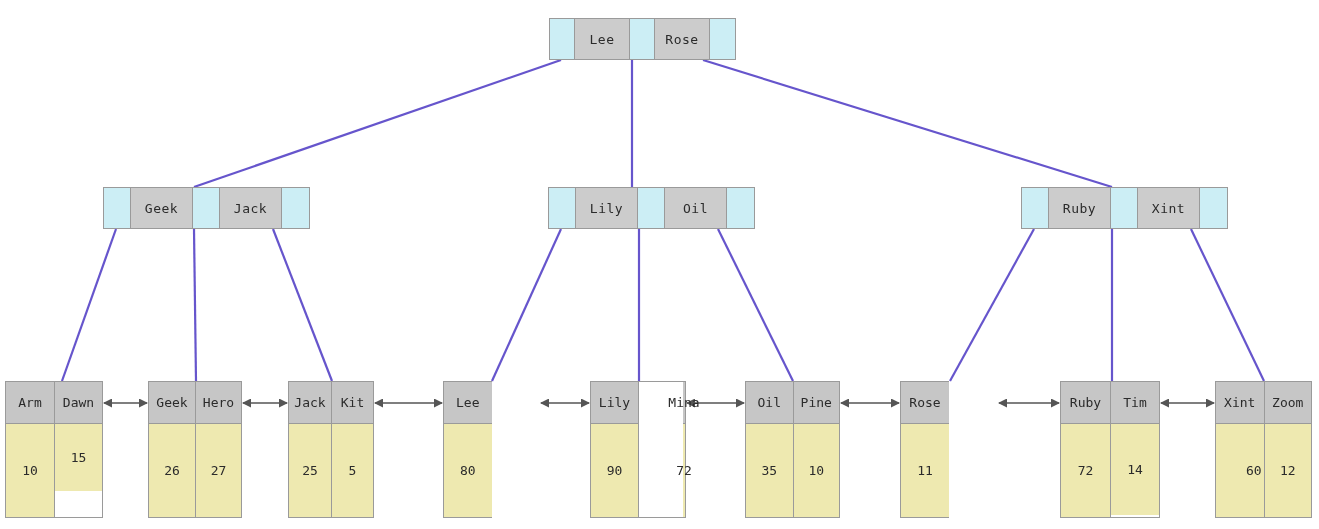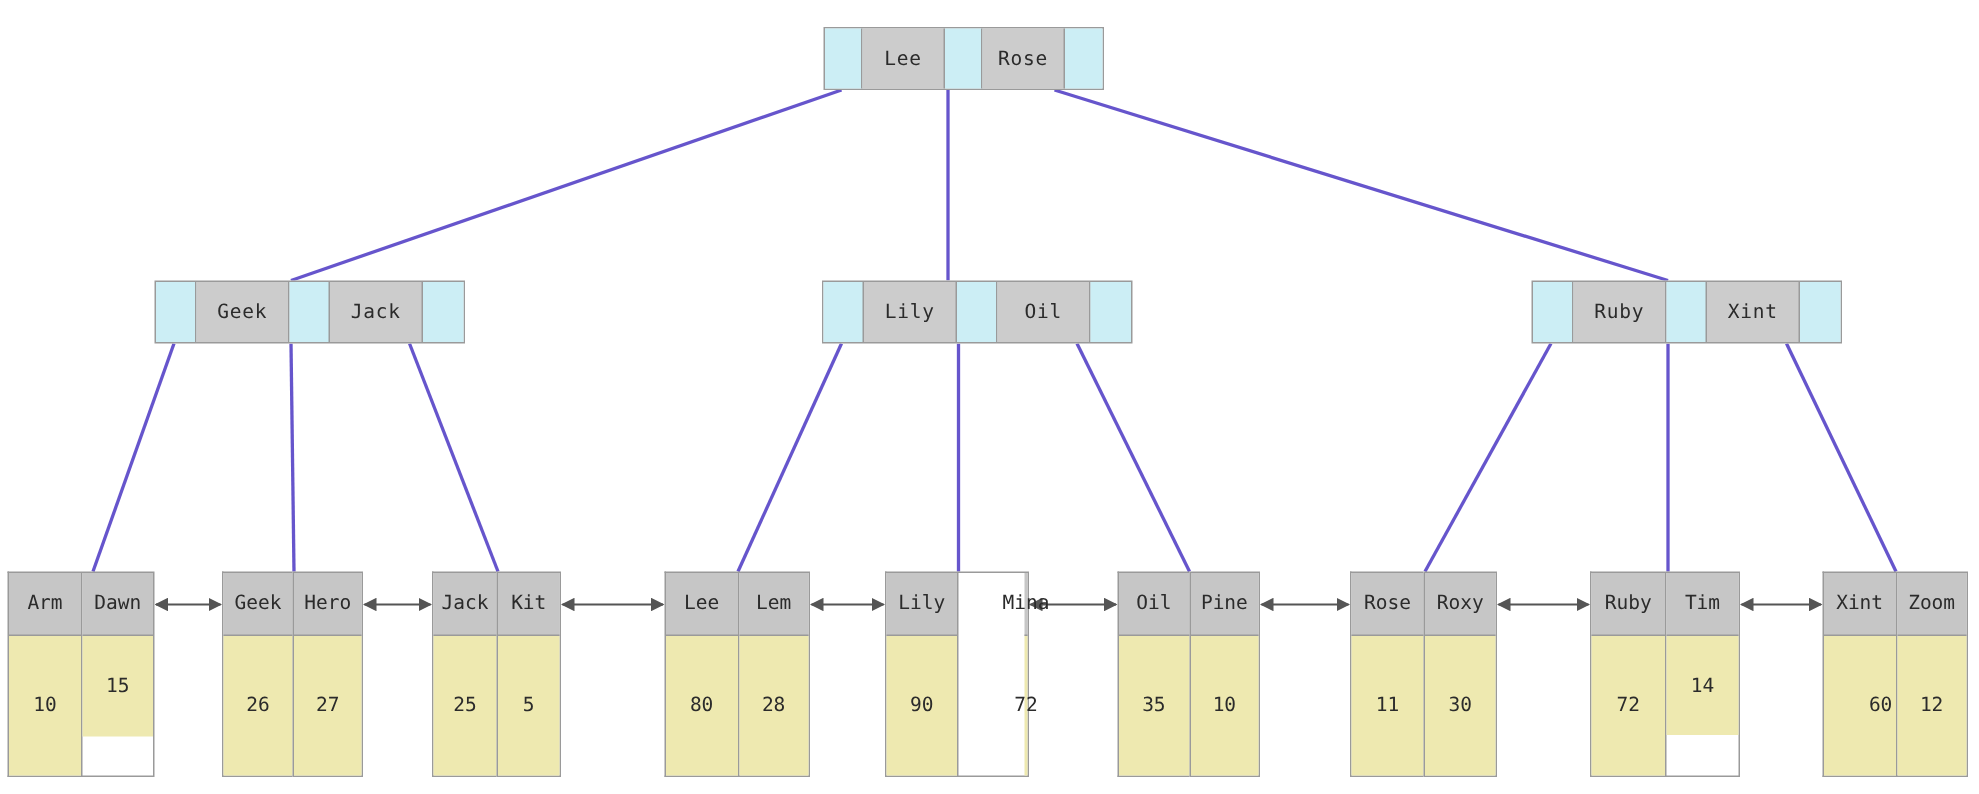--- a/index.html
+++ b/index.html
@@ -163,24 +163,20 @@
         <div class="leafcol lastcol" style="width: 43px;">
           <div class="lkey" style="height: 42px;">Kit</div>
           <div class="lval" style="height: 93px;">5</div>
         </div>
       </div>
       <div class="leaf" style="left: 443px; top: 381px; width: 97px;">
         <div class="leafcol" style="width: 48.5px;">
           <div class="lkey" style="height: 42px;">Lee</div>
           <div class="lval" style="height: 93px;">80</div>
         </div>
-        <div class="leafcol lastcol" style="width: 48.5px;">
-          <div class="lkey" style="height: 42px;">Lem</div>
-          <div class="lval" style="height: 93px;">28</div>
-        </div>
       </div>
       <div class="leaf" style="left: 590px; top: 381px; width: 96px;">
         <div class="leafcol" style="width: 48px;">
           <div class="lkey" style="height: 42px;">Lily</div>
           <div class="lval" style="height: 93px;">90</div>
         </div>
         <div class="leafcol lastcol" style="width: 48px; padding-left: 44px;">
           <div class="lkey" style="height: 42px;">Mina</div>
           <div class="lval" style="height: 93px;">72</div>
         </div>
@@ -193,33 +189,29 @@
         <div class="leafcol lastcol" style="width: 47.5px;">
           <div class="lkey" style="height: 42px;">Pine</div>
           <div class="lval" style="height: 93px;">10</div>
         </div>
       </div>
       <div class="leaf" style="left: 900px; top: 381px; width: 98px;">
         <div class="leafcol" style="width: 49px;">
           <div class="lkey" style="height: 42px;">Rose</div>
           <div class="lval" style="height: 93px;">11</div>
         </div>
-        <div class="leafcol lastcol" style="width: 49px;">
-          <div class="lkey" style="height: 42px;">Roxy</div>
-          <div class="lval" style="height: 93px;">30</div>
-        </div>
       </div>
       <div class="leaf" style="left: 1060px; top: 381px; width: 100px;">
         <div class="leafcol" style="width: 50px;">
           <div class="lkey" style="height: 42px;">Ruby</div>
           <div class="lval" style="height: 93px;">72</div>
         </div>
         <div class="leafcol lastcol" style="width: 50px;">
           <div class="lkey" style="height: 42px;">Tim</div>
-          <div class="lval" style="height: 66px;">14</div>
+          <div class="lval" style="height: 91px;">14</div>
         </div>
       </div>
       <div class="leaf" style="left: 1215px; top: 381px; width: 97px;">
         <div class="leafcol" style="width: 48.5px;">
           <div class="lkey" style="height: 42px;">Xint</div>
           <div class="lval" style="height: 93px; padding-left: 28px;">60</div>
         </div>
         <div class="leafcol lastcol" style="width: 48.5px;">
           <div class="lkey" style="height: 42px;">Zoom</div>
           <div class="lval" style="height: 93px;">12</div>

